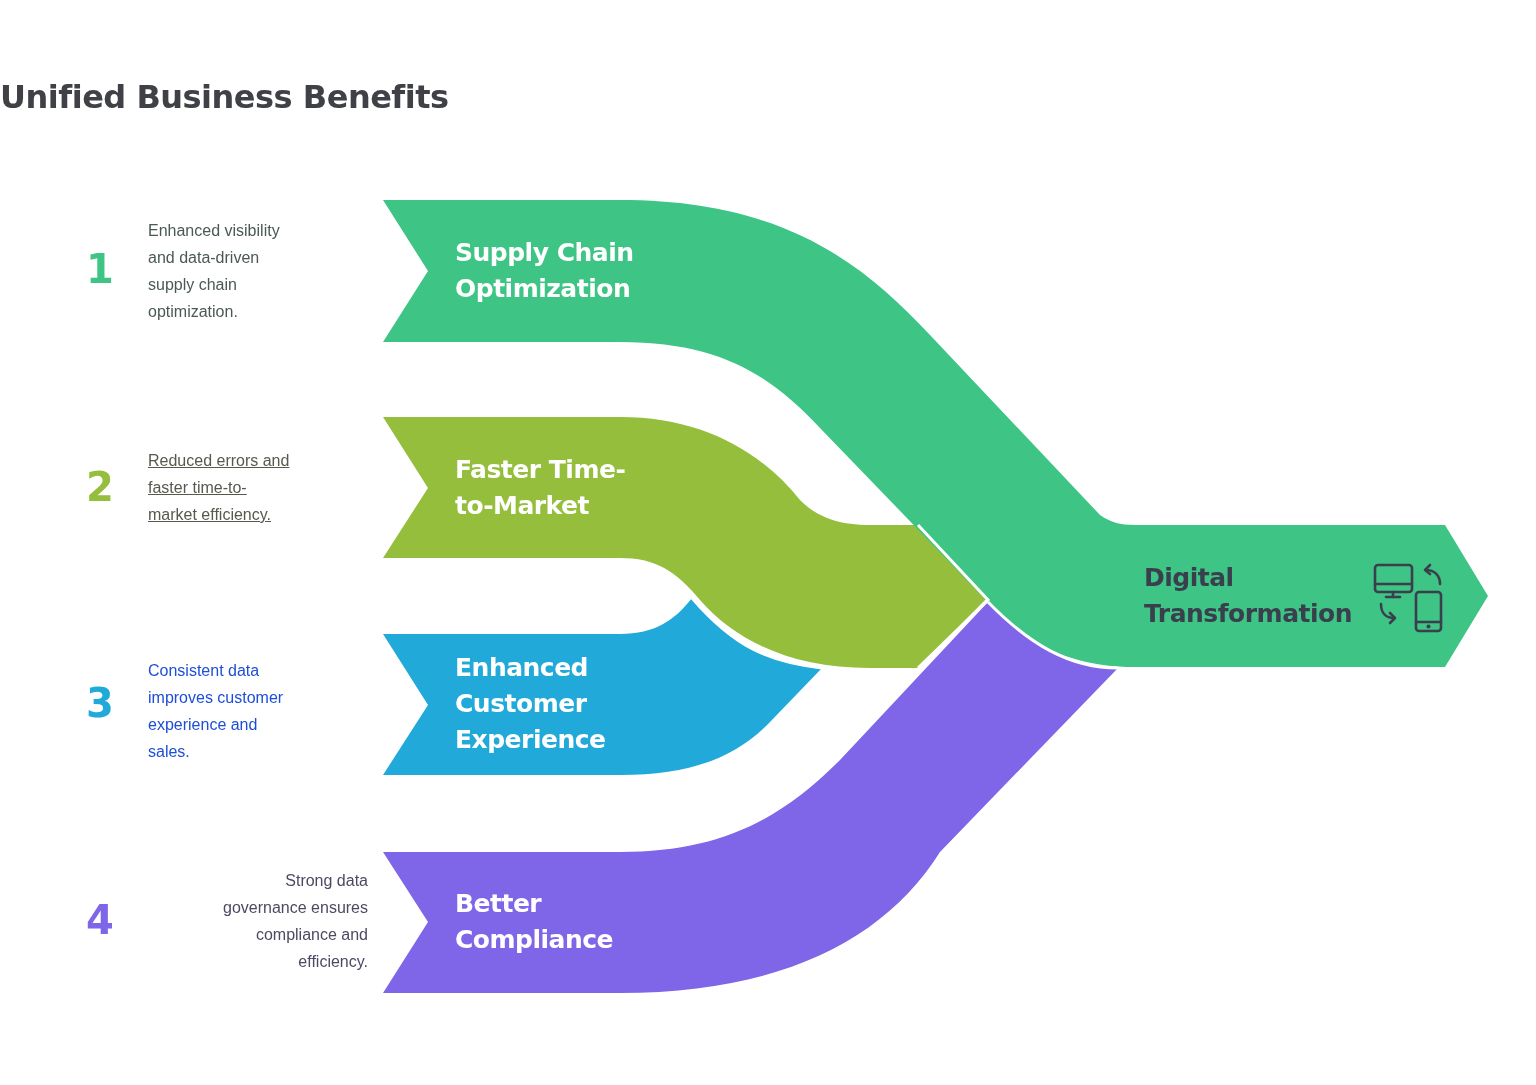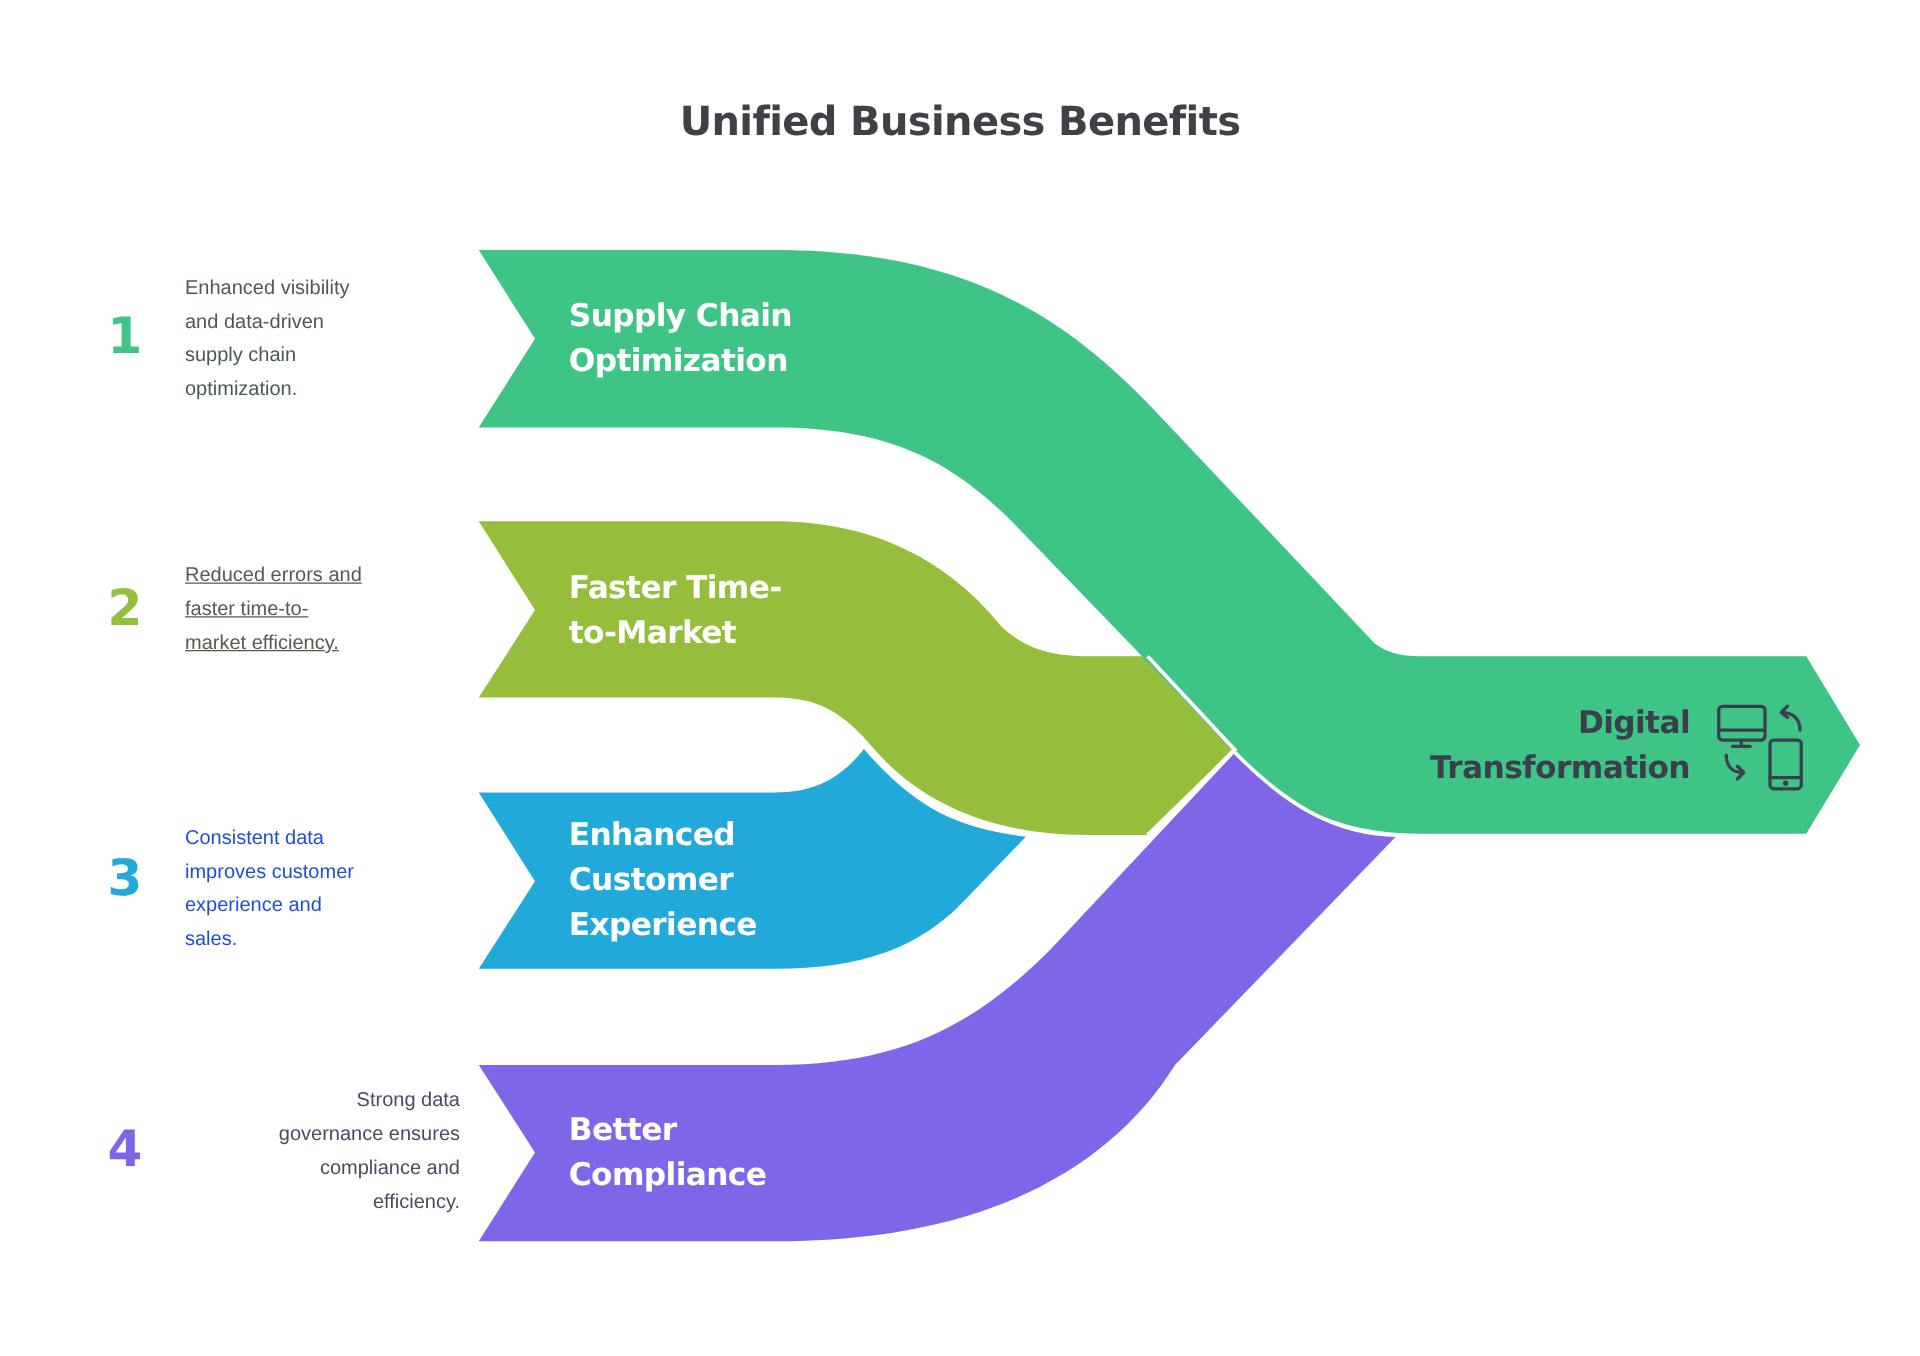--- a/index.html
+++ b/index.html
@@ -1,22 +1,22 @@
 <!DOCTYPE html>
 <html><head>
   <meta charset="utf-8">
   <style>
     html, body { margin: 0; padding: 0; background: #ffffff; }
     body { width: 1536px; height: 1085px; position: relative; overflow: hidden; font-family: "Liberation Sans", sans-serif; }
-    .title { position: absolute; left: 0; top: 78px; width: 1536px; text-align: center; font-family: "DejaVu Sans", sans-serif; font-size: 32px; font-weight: bold; color: #3f4147; letter-spacing: -0.5px; }
+    .title { position: absolute; left: 0; top: 78px; width: 1536px; font-family: "DejaVu Sans", sans-serif; font-size: 32px; font-weight: bold; color: #3f4147; letter-spacing: -0.5px; }
     svg.flow { position: absolute; left: 0; top: 0; }
     .num { position: absolute; left: 82px; width: 36px; text-align: center; font-family: "DejaVu Sans", sans-serif; font-weight: bold; font-size: 40px; }
     .desc { position: absolute; left: 148px; width: 220px; font-size: 16px; line-height: 27px; }
     .lbl { position: absolute; left: 455px; font-family: "DejaVu Sans", sans-serif; font-weight: bold; font-size: 25px; line-height: 36px; color: #ffffff; letter-spacing: -0.5px; }
-    .out-lbl { position: absolute; right: 184px; top: 560px; text-align: right; font-family: "DejaVu Sans", sans-serif; font-weight: bold; font-size: 25px; line-height: 36px; color: #3a3f4e; letter-spacing: -0.5px; }
+    .out-lbl { position: absolute; right: 184px; top: 560px; text-align: left; font-family: "DejaVu Sans", sans-serif; font-weight: bold; font-size: 25px; line-height: 36px; color: #3a3f4e; letter-spacing: -0.5px; }
     .out-icon { position: absolute; left: 1370px; top: 560px; width: 76px; height: 76px; }
   </style>
 </head>
 <body>
 
 <div class="title">Unified Business Benefits</div>
 
 <svg class="flow" width="1536" height="1085" viewBox="0 0 1536 1085">
 
   <path d="M383,852 L620,852 C720,852 780,820 840,760 L988,602 C1030,645 1070,668 1118,668 L940,852 C885,940 780,993 620,993 L383,993 L428,922 Z" fill="#7f66e8"></path>

